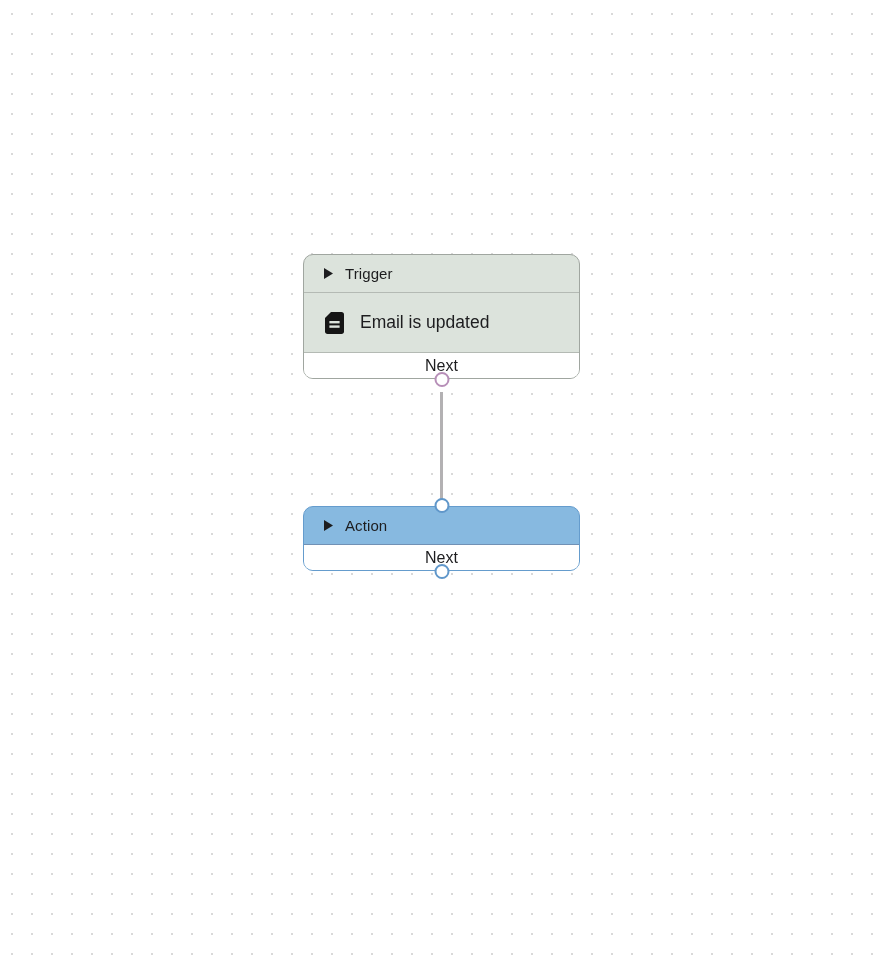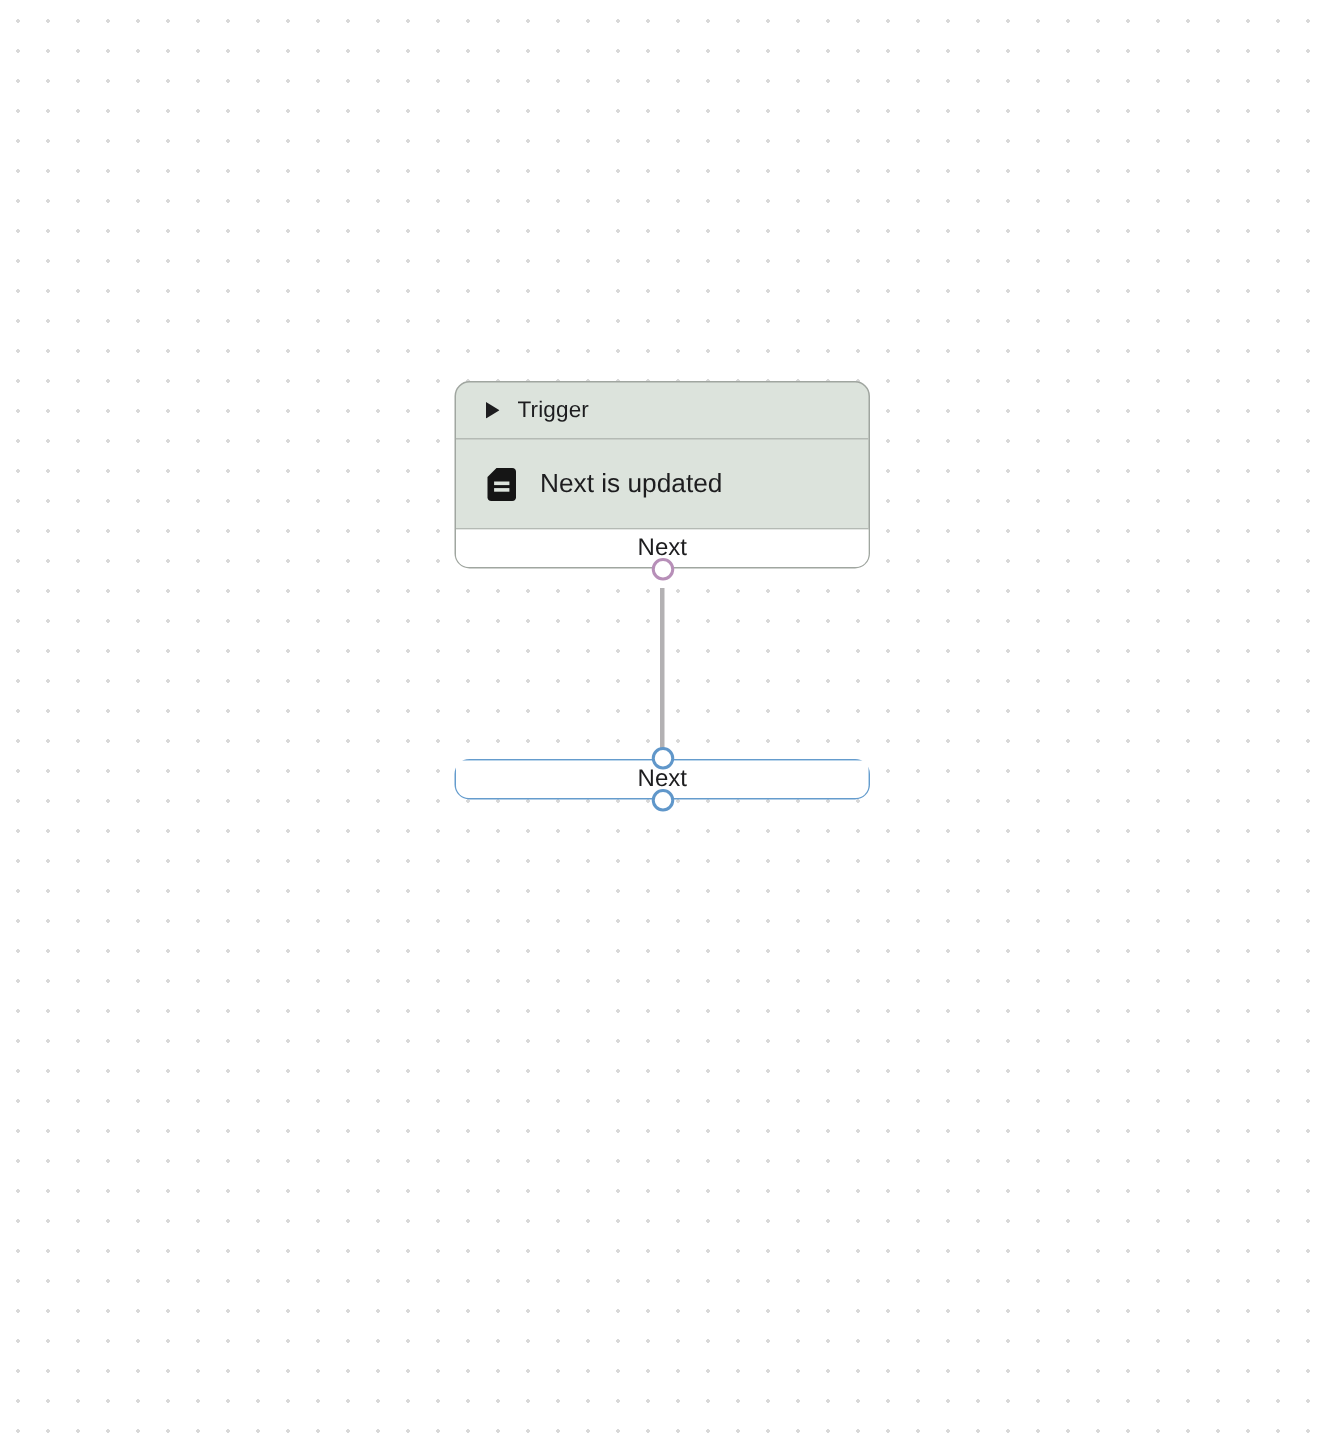--- a/index.html
+++ b/index.html
@@ -107,29 +107,37 @@
       <span>Trigger</span>
     </div>
     <div class="node-body">
       <span class="icon">
         <svg width="22" height="24" viewBox="0 0 22 24">
           <path d="M8 1 H18.5 C20 1 21 2 21 3.5 V20.5 C21 22 20 23 18.5 23 H4.5 C3 23 2 22 2 20.5 V7 Z" fill="#151515"></path>
           <rect x="6.4" y="10" width="10.2" height="2.4" fill="#dce3dc"></rect>
           <rect x="6.4" y="14.4" width="10.2" height="2.4" fill="#dce3dc"></rect>
         </svg>
       </span>
-      <span>Next is updated</span>
+      <span>Email is updated</span>
     </div>
     <div class="node-footer">
       <span>Next</span>
     </div>
     <div class="port port-bottom ring-trigger"></div>
   </div>
 
   <div class="node node-action">
+    <div class="node-header">
+      <span class="icon">
+        <svg width="9" height="11" viewBox="0 0 9 11">
+            <polygon points="0,0 9,5.5 0,11" fill="#1d1d1f"></polygon>
+          </svg>
+      </span>
+      <span>Action</span>
+    </div>
     <div class="node-footer">
       <span>Next</span>
     </div>
     <div class="port port-top ring-action"></div>
     <div class="port port-bottom ring-action"></div>
   </div>
 
 </div>
 
 </body></html>

